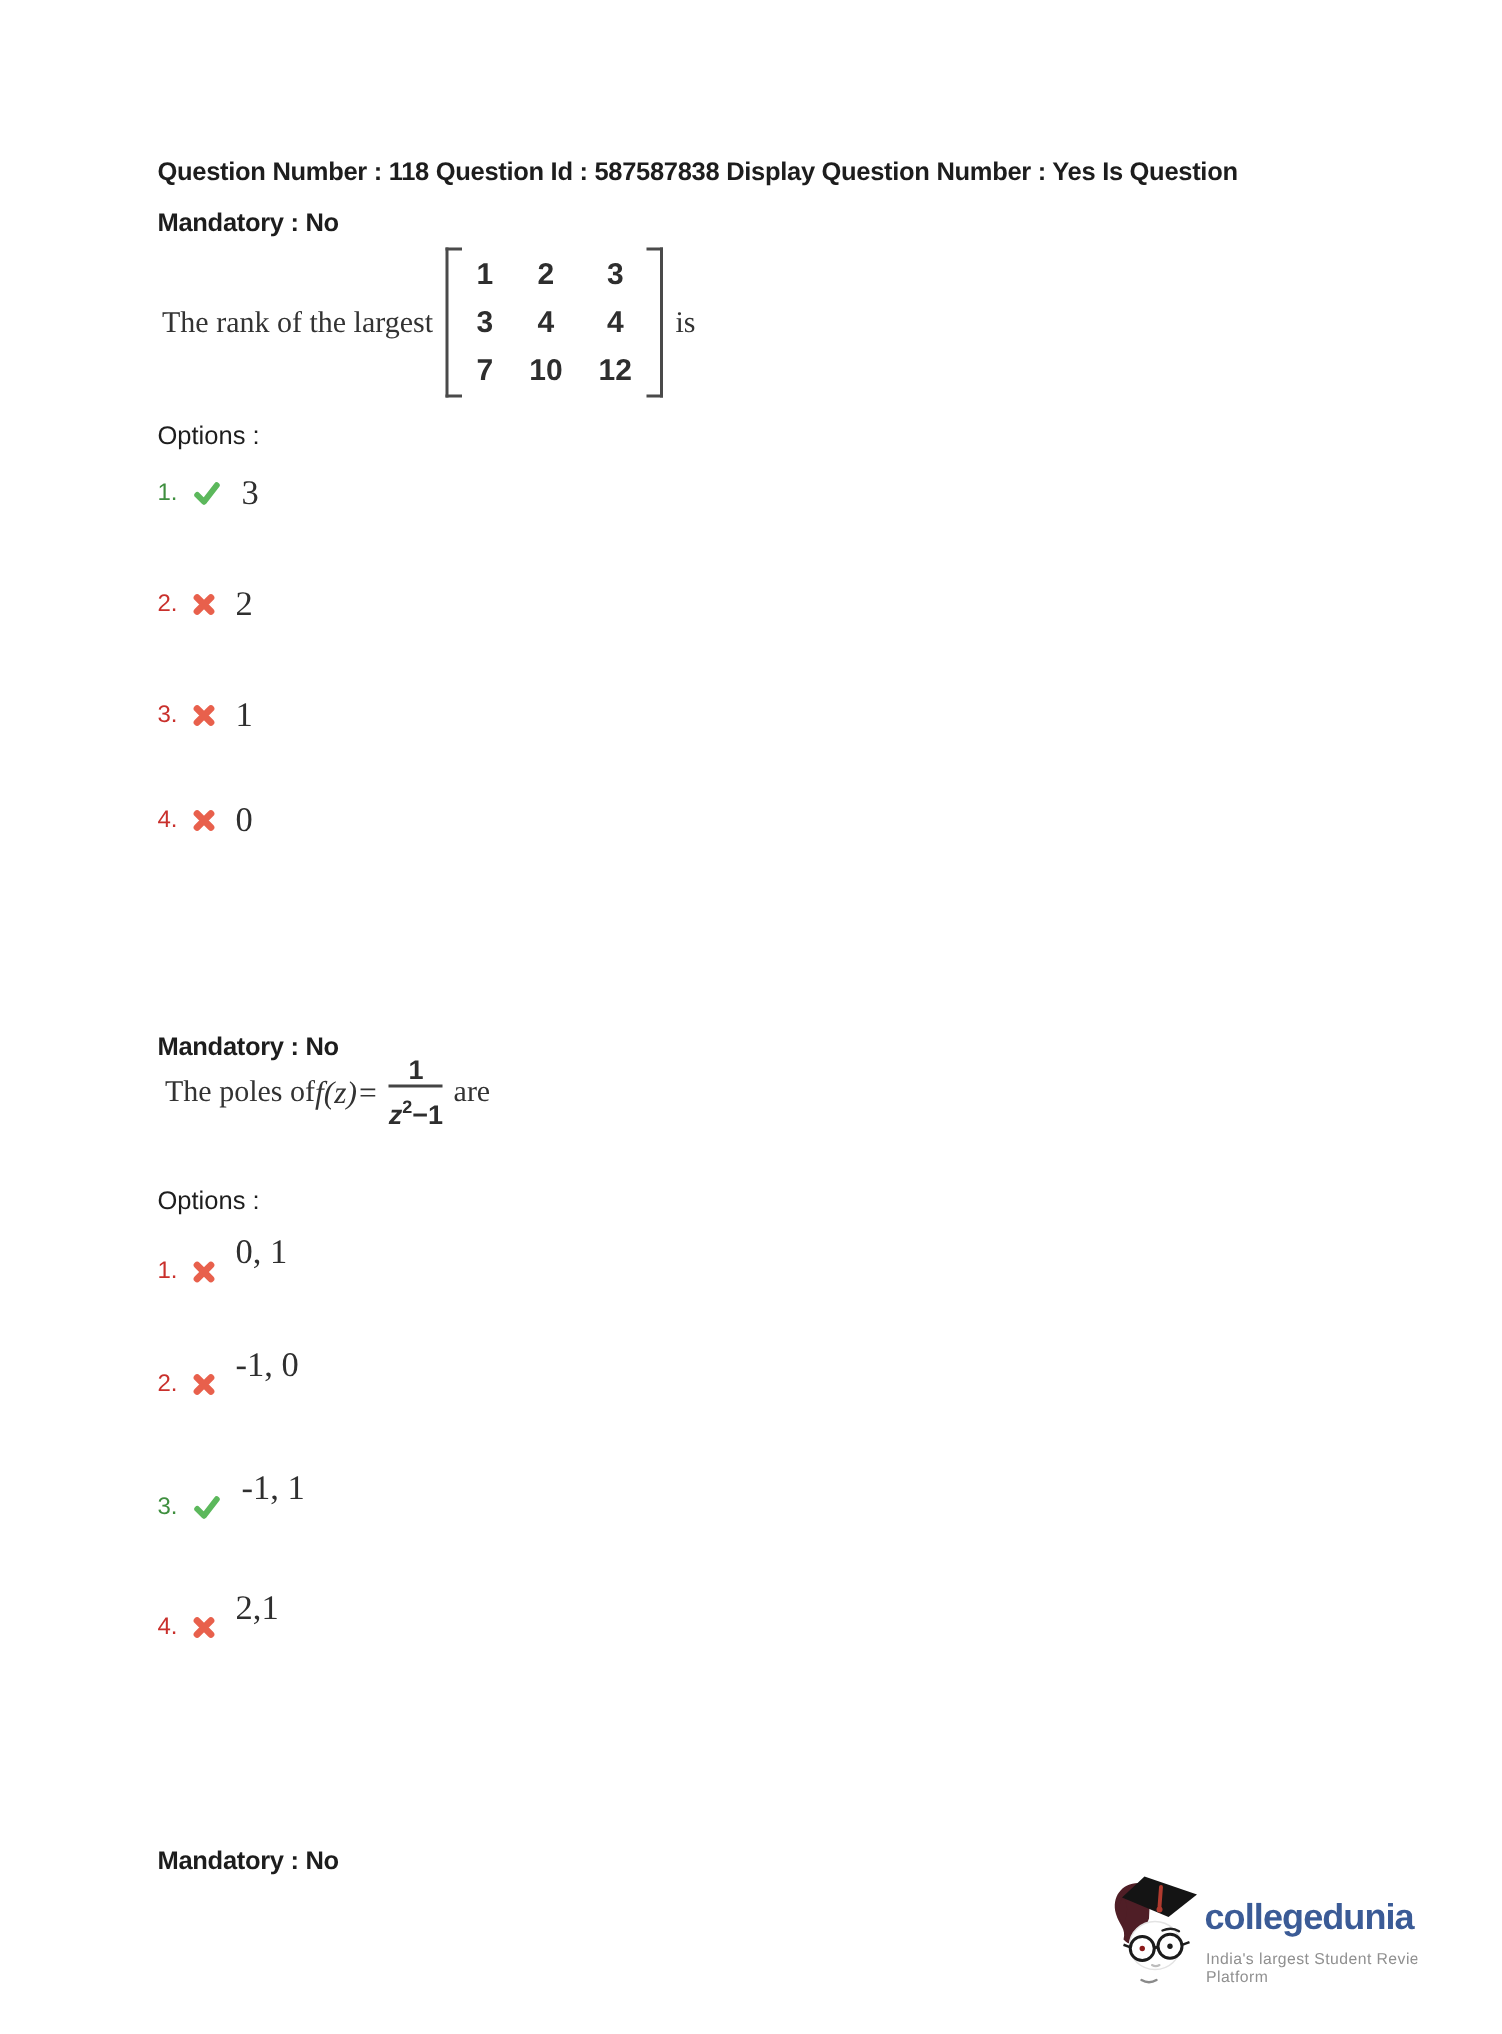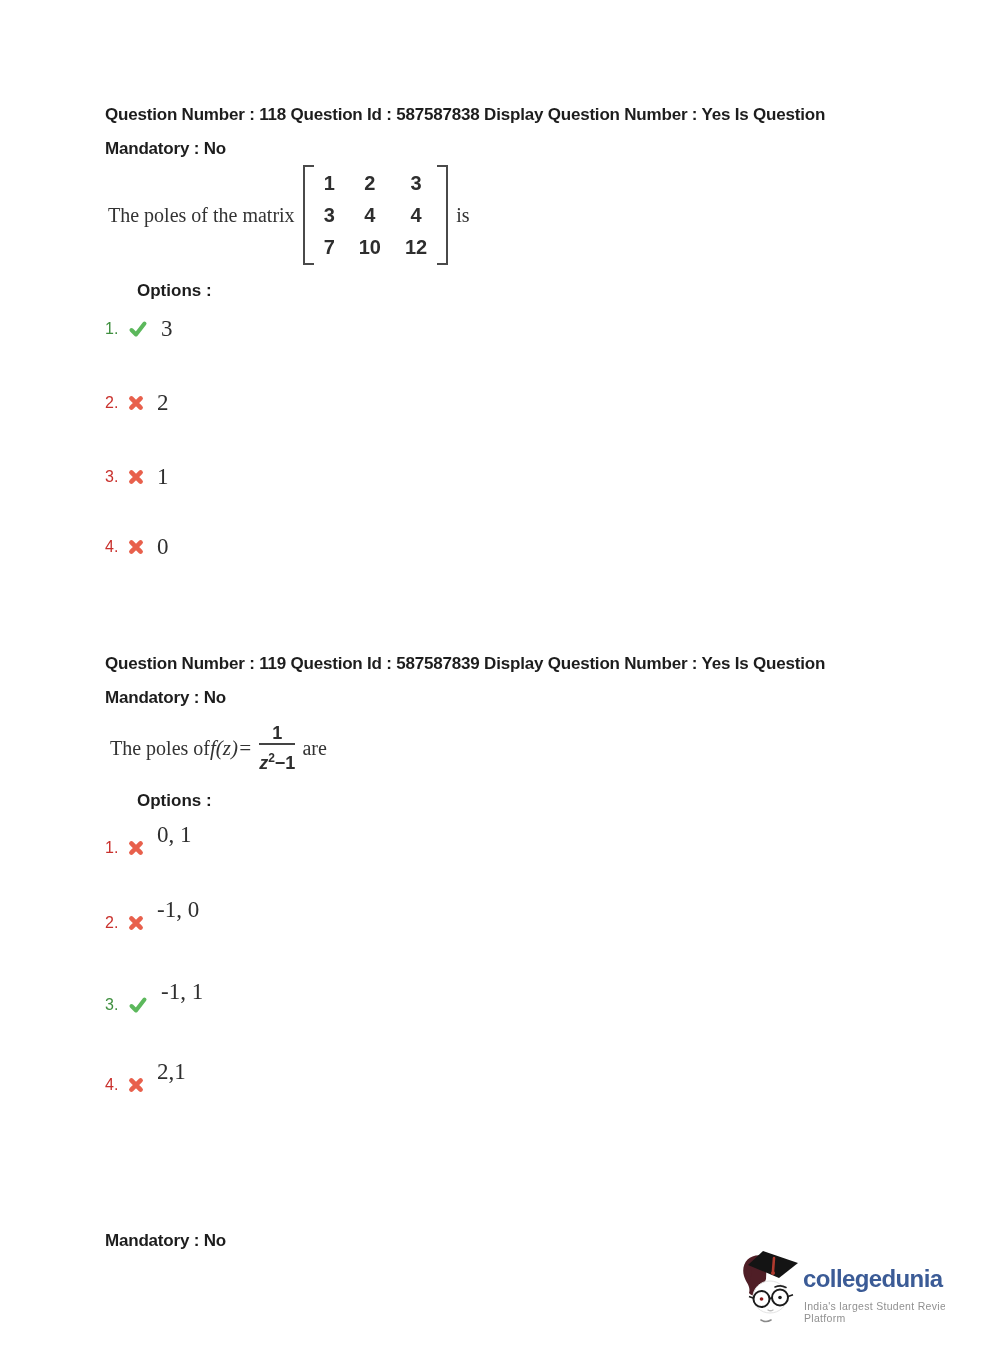--- a/index.html
+++ b/index.html
@@ -26,21 +26,21 @@
     padding:2px 10px; font-weight:700; font-size:20px; color:#2e2e2e;
   }
   .matrix-grid span { height:32px; display:flex; align-items:center; justify-content:center; }
   
   .frac { display:inline-flex; flex-direction:column; align-items:center; margin:0 7px; font-weight:700; font-size:18px; color:#2e2e2e; }
   .frac .num { padding:0 4px; line-height:20px; }
   .frac .den { border-top:2px solid #444; padding-top:2px; line-height:22px; }
   .frac sup { font-size:12px; }
   .formula-lhs { font-family:"Liberation Serif", serif; font-style:italic; font-size:21px; color:#333; margin-left:0; }
   
-  .options-label { position:absolute; left:105px; font-weight:700; font-size:17px; color:#1d1d1d;margin-left:32px; }
+  .options-label { position:absolute; left:105px; font-weight:400; font-size:17px; color:#1d1d1d; }
   .opt { position:absolute; left:105px; height:34px; display:flex; align-items:center; }
   .opt-num { font-size:16px; min-width:20px; }
   .opt-num.correct { color:#3f8f3f; }
   .opt-num.wrong   { color:#c9302c; }
   .opt-icon { display:flex; align-items:center; margin-left:3px; }
   .opt-val {
     font-family:"Liberation Serif", serif; font-size:23px; color:#2f2f2f; margin-left:13px;
   }
   .opt-val.raised { transform:translateY(-13px); }
   
@@ -61,21 +61,21 @@
 </style>
 </head>
 <body>
 
 <div class="page">
 
   <div class="qheader-line" style="top:104px">Question Number : 118 Question Id : 587587838 Display Question Number : Yes Is Question</div>
   <div class="qheader-line" style="top:138px">Mandatory : No</div>
 
   <div class="q-row" style="left:108px; top:165px; height:100px;">
-    <span class="serif-text">The poles of the matrix</span>
+    <span class="serif-text">The rank of the largest</span>
     <span class="matrix">
       <span class="bracket left"></span>
       <span class="matrix-grid">
         <span>1</span>
         <span>2</span>
         <span>3</span>
         <span>3</span>
         <span>4</span>
         <span>4</span>
         <span>7</span>
@@ -119,24 +119,23 @@
   <div class="opt" style="top:530px">
     <span class="opt-num wrong">4.</span>
     <span class="opt-icon">
       <svg width="16" height="16" viewBox="0 0 16 16">
           <path d="M3.4 3.4 L12.6 12.6 M12.6 3.4 L3.4 12.6" stroke="#e8604c" stroke-width="4.6" stroke-linecap="round"></path>
         </svg>
     </span>
     <span class="opt-val">0</span>
   </div>
 
-  <div class="qheader-line" style="top:653px">Question Number : 119 Question Id : 587587839 Display Question Number : Yes Is Question</div>
   <div class="qheader-line" style="top:687px">Mandatory : No</div>
 
-  <div class="q-row" style="left:110px; top:716px; height:64px;align-items:center;">
+  <div class="q-row" style="left:110px; top:696px; height:64px;align-items:center;">
     <span class="serif-text">The poles of</span>
     <span class="formula-lhs">f(z)=</span>
     <span class="frac">
       <span class="num">1</span>
       <span class="den"><i>z</i><sup>2</sup><span>−1</span></span>
     </span>
     <span class="serif-text">are</span>
   </div>
 
   <div class="options-label" style="top:791px">Options :</div>

